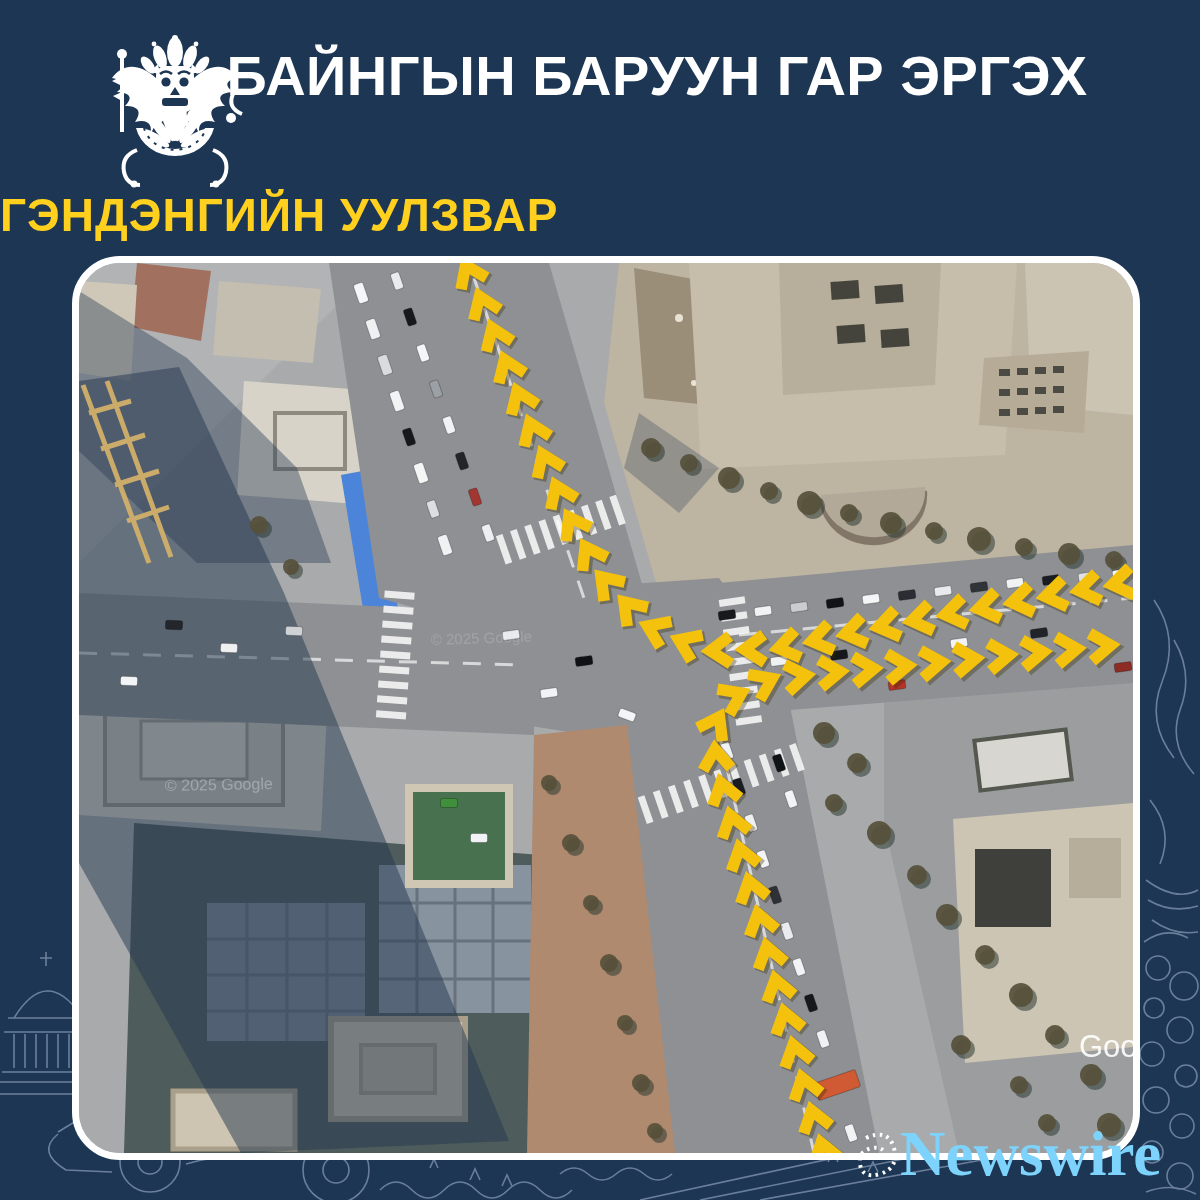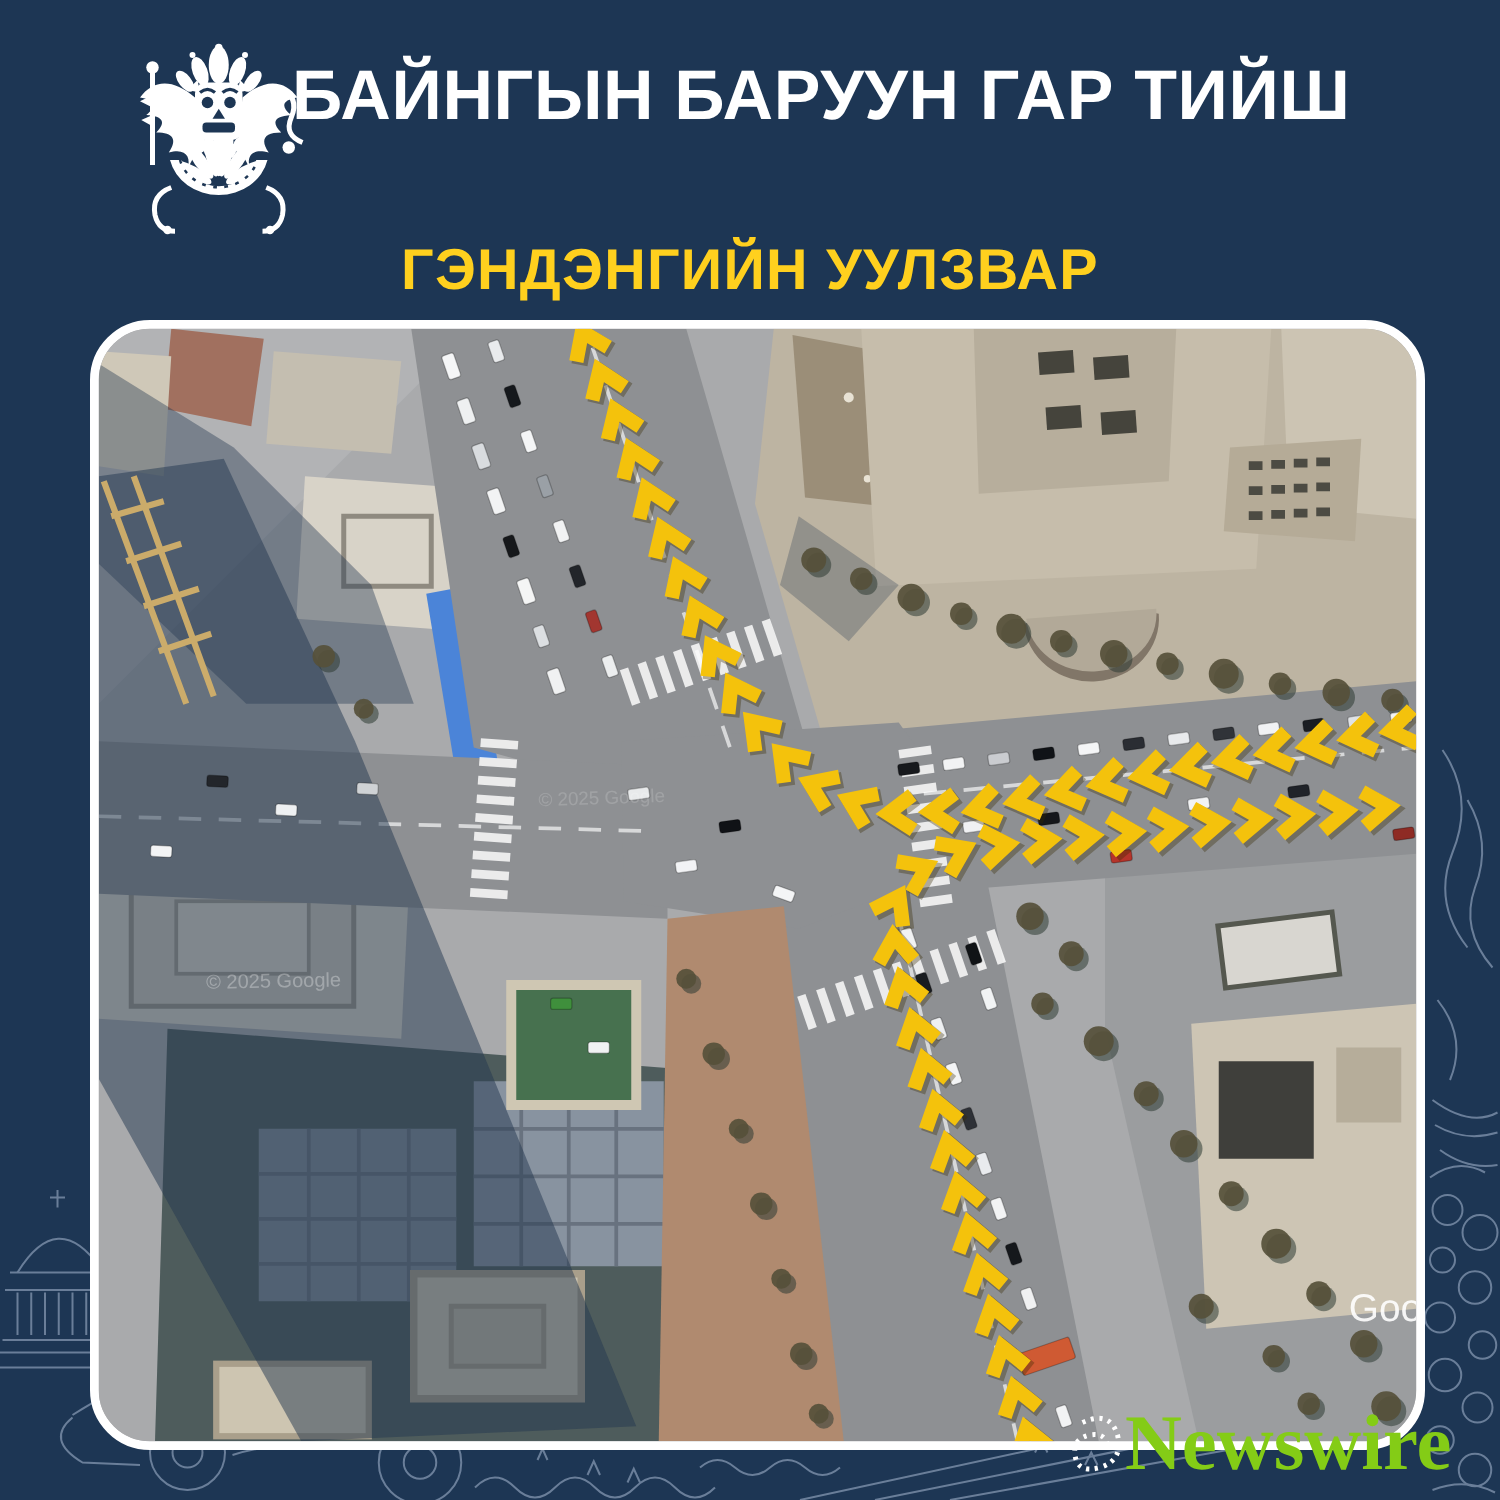--- a/index.html
+++ b/index.html
@@ -3,37 +3,37 @@
 <meta charset="utf-8">
 <style>
   html,body{margin:0;padding:0;background:#0d1522;}
   .canvas{position:relative;width:1200px;height:1200px;overflow:hidden;
           background:var(--navy,#1d3654);font-family:"Liberation Sans",sans-serif;}
   .bg-art{position:absolute;left:0;top:0;z-index:0;}
   
   .emblem{position:absolute;left:104px;top:32px;width:142px;height:156px;z-index:2;}
   .title-block{position:absolute;left:217px;top:42px;width:880px;text-align:center;z-index:2;
                color:#fff;font-weight:bold;font-size:56px;line-height:67px;letter-spacing:.5px;}
-  .subtitle{position:absolute;left:0;top:188px;width:1200px;text-align:center;z-index:2;
+  .subtitle{position:absolute;left:0;top:188px;width:1200px;text-align:left;z-index:2;
             color:var(--yellow,#ffd01e);font-weight:bold;font-size:46px;letter-spacing:1px;}
   
   .map-frame{position:absolute;left:72px;top:256px;width:1054px;height:890px;
              border:7px solid #ffffff;border-radius:48px;overflow:hidden;
              background:#a9aaac;z-index:1;}
   .map-frame svg{display:block;}
   #scene{filter:blur(.6px);}
   .chev{fill:none;stroke:var(--chev,#f4c20c);stroke-width:11.5;stroke-linejoin:miter;}
   .chev-sh{fill:none;stroke:rgba(55,42,0,.34);stroke-width:13;stroke-linejoin:miter;}
   .zeb{fill:#ffffff;opacity:.82;}
   .wm{fill:#ffffff;font-family:"Liberation Sans",sans-serif;}
   
   .newswire{position:absolute;left:0;top:1108px;width:1200px;height:92px;z-index:3;}
   .nw-line{position:absolute;left:788px;top:46px;width:282px;height:4px;background:#fff;}
   .nw-swirl{position:absolute;left:856px;top:18px;}
-  .nw-text{position:absolute;left:900px;top:0;color:#84cc16;
+  .nw-text{position:absolute;left:900px;top:0;color:#7dd3fc;
            font-family:"Liberation Serif",serif;font-weight:bold;font-size:63px;line-height:92px;}
 </style>
 </head>
 <body>
 
 <div class="canvas">
 
   <svg class="bg-art" width="1200" height="1200" viewBox="0 0 1200 1200">
     <g stroke="#c7d7ee" stroke-width="1.6" fill="none" opacity="0.45">
 
@@ -120,21 +120,21 @@
       <circle cx="62" cy="50" r="4.6"></circle>
         <circle cx="80" cy="50" r="4.6"></circle>
       <path d="M56,42 q6,-5 12,0 M74,42 q6,-5 12,0" stroke="#1d3654" stroke-width="2.6" fill="none"></path>
       <path d="M71,55 l-5,8 h10 z"></path>
       <rect x="58" y="66" width="26" height="8" rx="3"></rect>
       <path d="M40,96 a32,29 0 0 0 62,0" fill="none" stroke="#1d3654" stroke-width="2" stroke-dasharray="3 6"></path>
     </g>
   </svg>
 
   <div class="title-block">
-    <div>БАЙНГЫН БАРУУН ГАР ТИЙШ</div>
+    <div>БАЙНГЫН БАРУУН ГАР ЭРГЭХ</div>
   </div>
   <div class="subtitle">ГЭНДЭНГИЙН УУЛЗВАР</div>
 
   <div class="map-frame">
     <svg width="1054" height="890" viewBox="0 0 1054 890">
       <g id="scene">
 
         <rect x="0" y="0" width="1054" height="890" fill="#a9aaac"></rect>
         <polygon points="540,0 1054,0 1054,285 700,345 580,330 525,140" fill="#bdb4a2"></polygon>
         <polygon points="555,5 715,35 700,150 565,135" fill="#9b8e78"></polygon>

